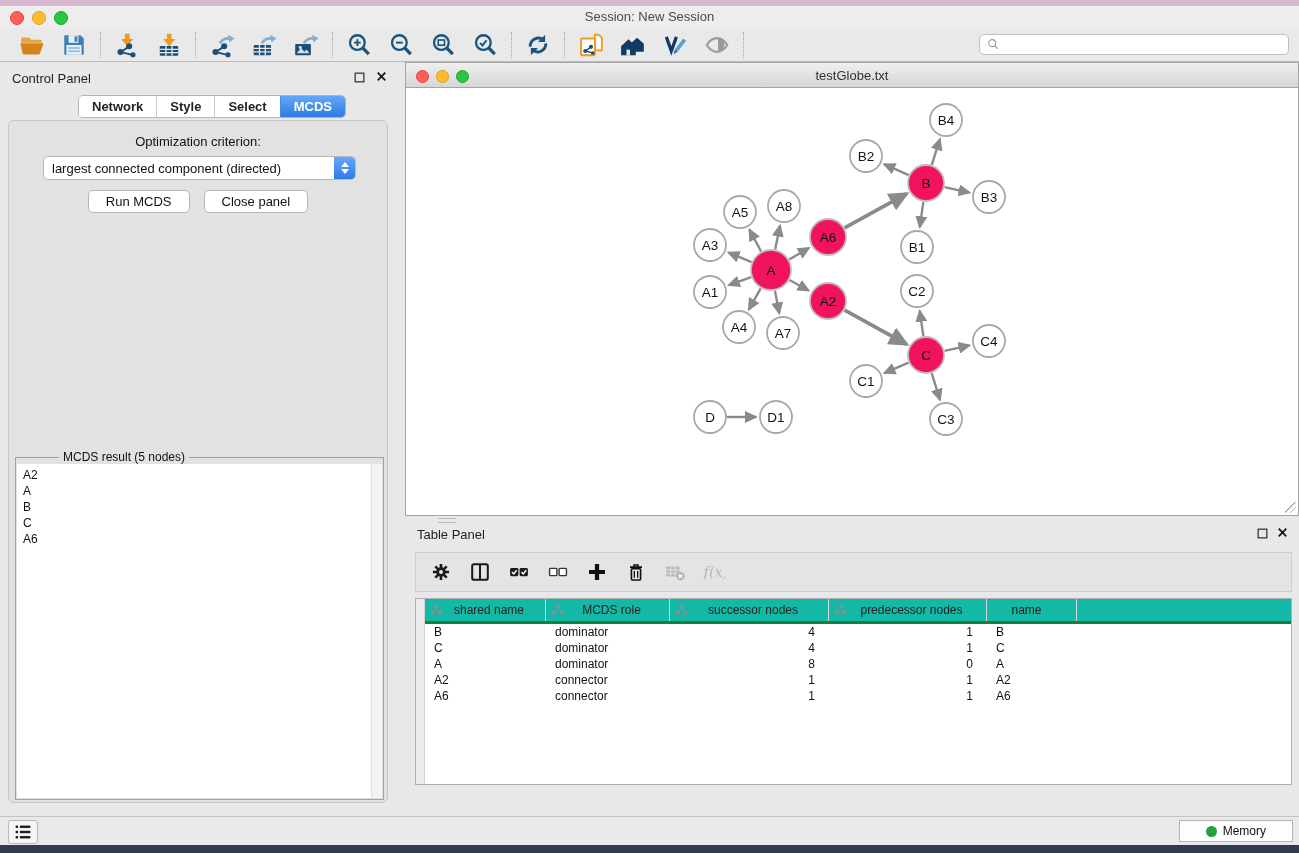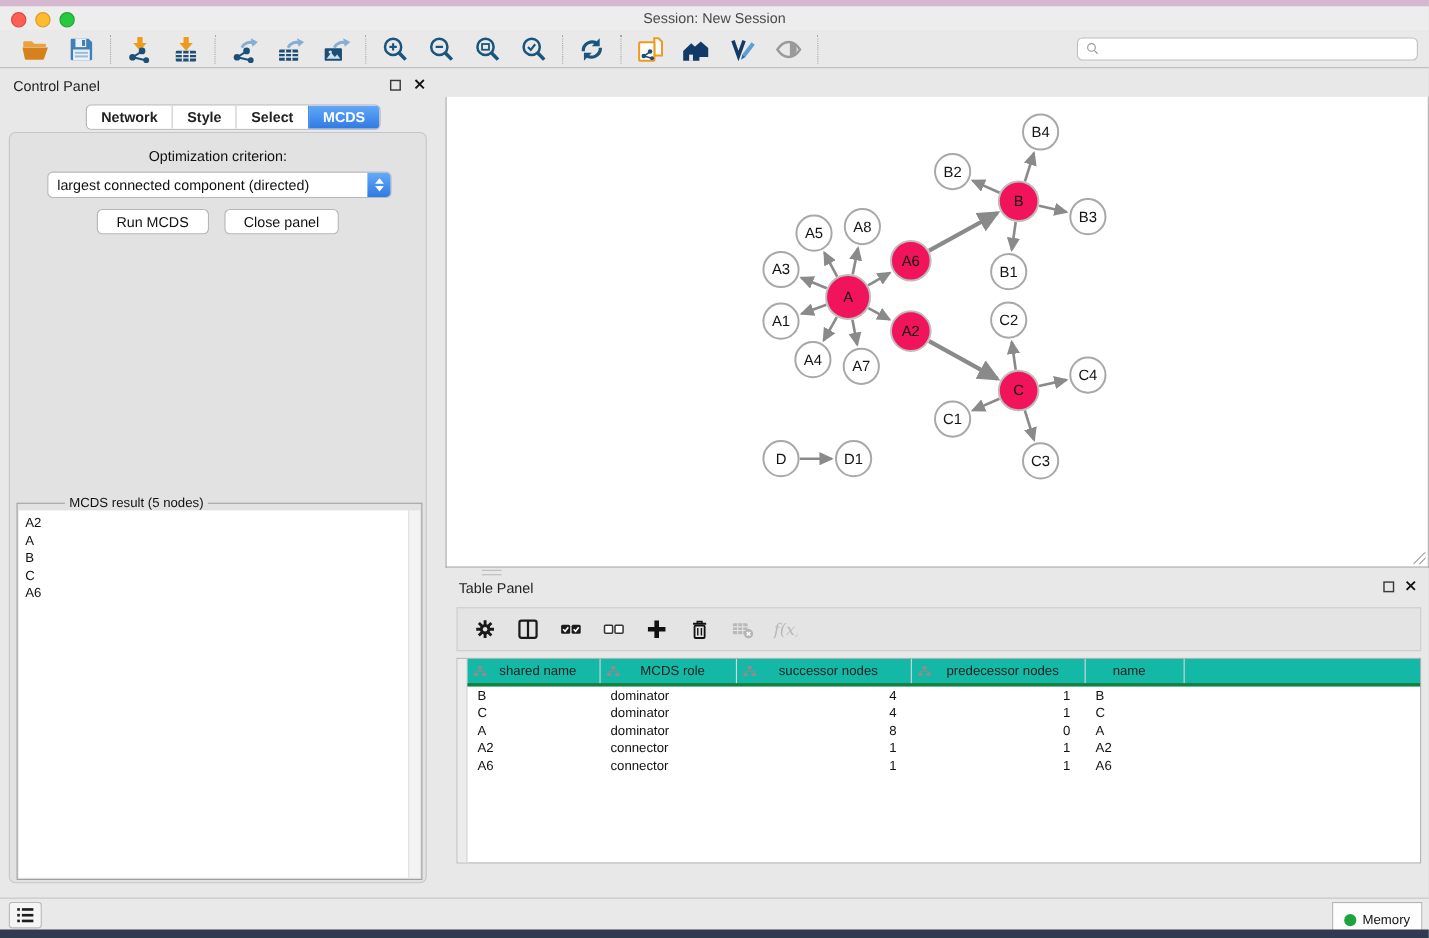--- a/index.html
+++ b/index.html
@@ -91,21 +91,21 @@
   .th.filler{border-right:none;flex:1;}
   .trow{display:flex;height:16px;font-size:12px;color:#111;}
   .td{box-sizing:border-box;white-space:nowrap;overflow:hidden;line-height:16px;}
   .td.left{padding-left:9px;text-align:left;}
   .td.right{padding-right:14px;text-align:right;}
   .bottom-tabs{position:absolute;top:269px;left:50%;transform:translateX(-50%);}
 
   
   .statusbar{position:absolute;left:0;top:810px;width:100%;height:29px;background:#e9e9e9;border-top:1px solid #c4c4c4;box-sizing:border-box;}
   .status-list-btn{position:absolute;left:8px;top:3px;width:30px;height:24px;background:#f5f5f5;border:1px solid #b9b9b9;border-radius:3px;display:flex;align-items:center;justify-content:center;padding:0;}
-  .memory-btn{position:absolute;right:6px;top:3px;height:32px;background:#fdfdfd;border:1px solid #b5b5b5;border-radius:0;display:flex;align-items:center;gap:6px;padding:0 10px;font-size:12px;font-family:"Liberation Sans",sans-serif;color:#111;}
+  .memory-btn{position:absolute;right:6px;top:3px;height:22px;background:#fdfdfd;border:1px solid #b5b5b5;border-radius:0;display:flex;align-items:center;gap:6px;padding:0 26px;font-size:12px;font-family:"Liberation Sans",sans-serif;color:#111;}
   .memory-btn .dot{width:11px;height:11px;border-radius:50%;background:#1fa33c;display:inline-block;}
 </style>
 </head>
 <body>
 
 <div class="screen">
   <div class="strip-top"></div>
 
   <div class="app">
 
@@ -318,20 +318,28 @@
                 <div class="rg-item">B</div>
                 <div class="rg-item">C</div>
                 <div class="rg-item">A6</div>
               </div>
             <div class="rg-scroll"></div>
           </div>
         </div>
       </div>
 
       <div class="net-window">
+        <div class="nw-titlebar">
+          <div class="lights nw-lights">
+            <span class="light red"></span>
+            <span class="light yellow"></span>
+            <span class="light green"></span>
+          </div>
+          <div class="nw-title">testGlobe.txt</div>
+        </div>
         <div class="nw-canvas">
           <svg id="graph-svg" width="892" height="426" viewBox="0 0 892 426">
               <defs>
                 <marker id="arw" markerWidth="5.6" markerHeight="5" refX="4.6" refY="2.5" orient="auto">
                   <path d="M0,0 L5.4,2.5 L0,5 z" fill="#8a8a8a"></path>
                 </marker>
               </defs>
               <line x1="345.2454960056743" y1="189.1245752110683" x2="322.81381332792927" y2="197.21469027517304" stroke="#8a8a8a" stroke-width="2.4" marker-end="url(#arw)"></line>
               <line x1="383.44816195004034" y1="192.03321088510967" x2="402.6733541475768" y2="202.48901716798034" stroke="#8a8a8a" stroke-width="2.4" marker-end="url(#arw)"></line>
               <line x1="345.5685920881259" y1="174.03630823283848" x2="322.50610277321346" y2="164.58446834967765" stroke="#8a8a8a" stroke-width="2.4" marker-end="url(#arw)"></line>

